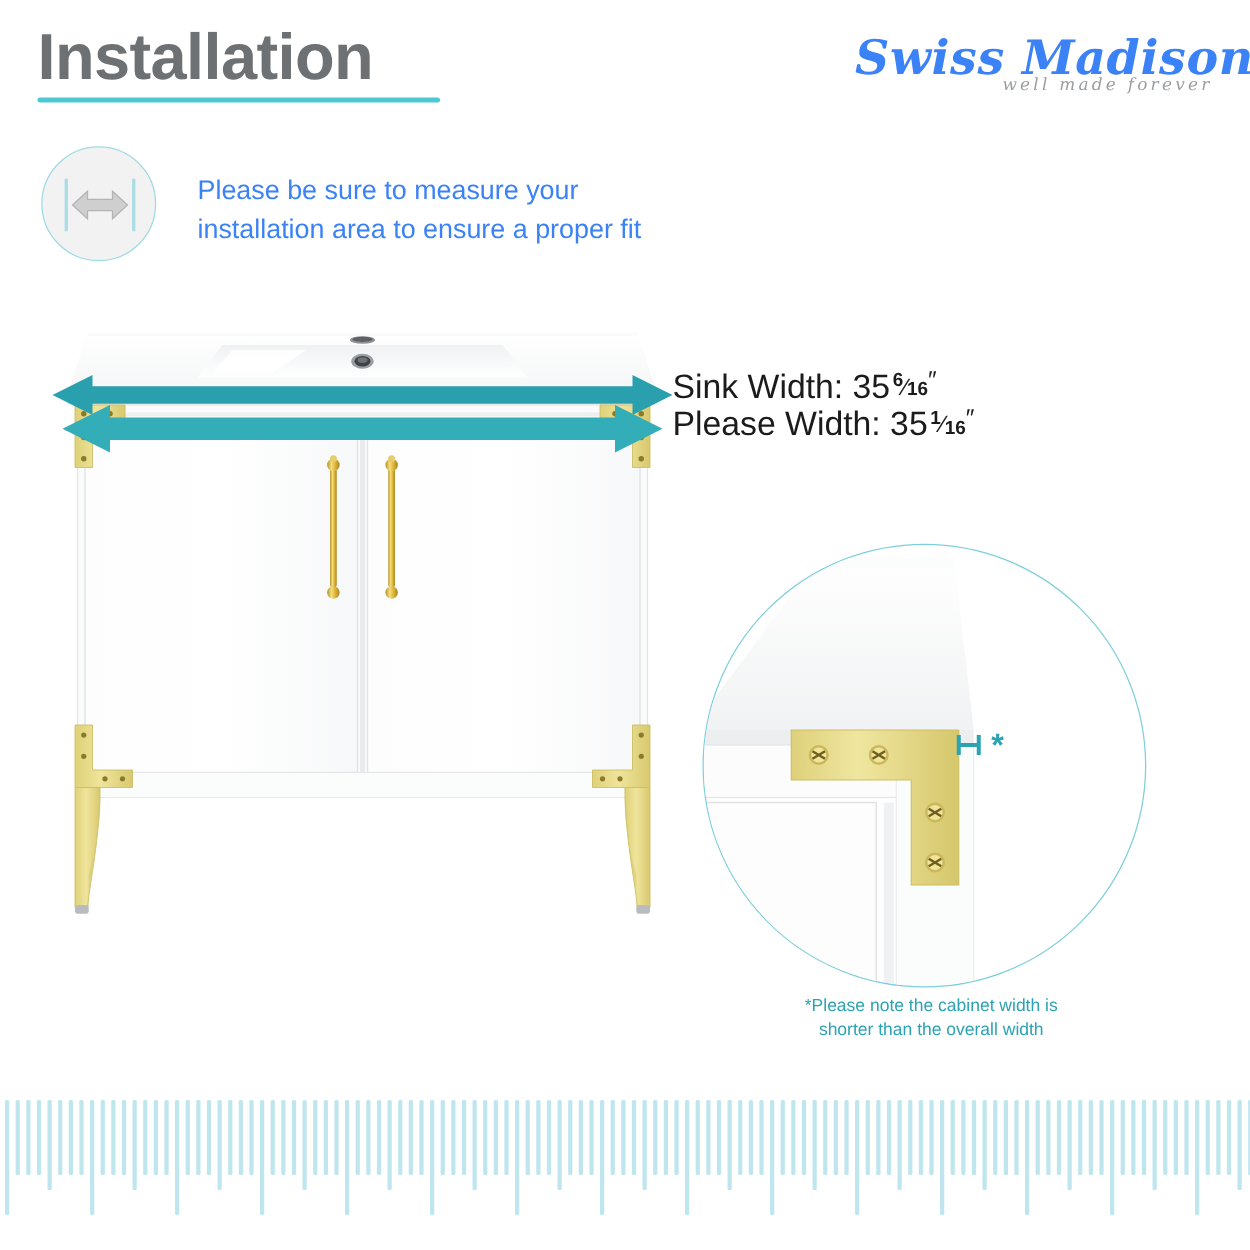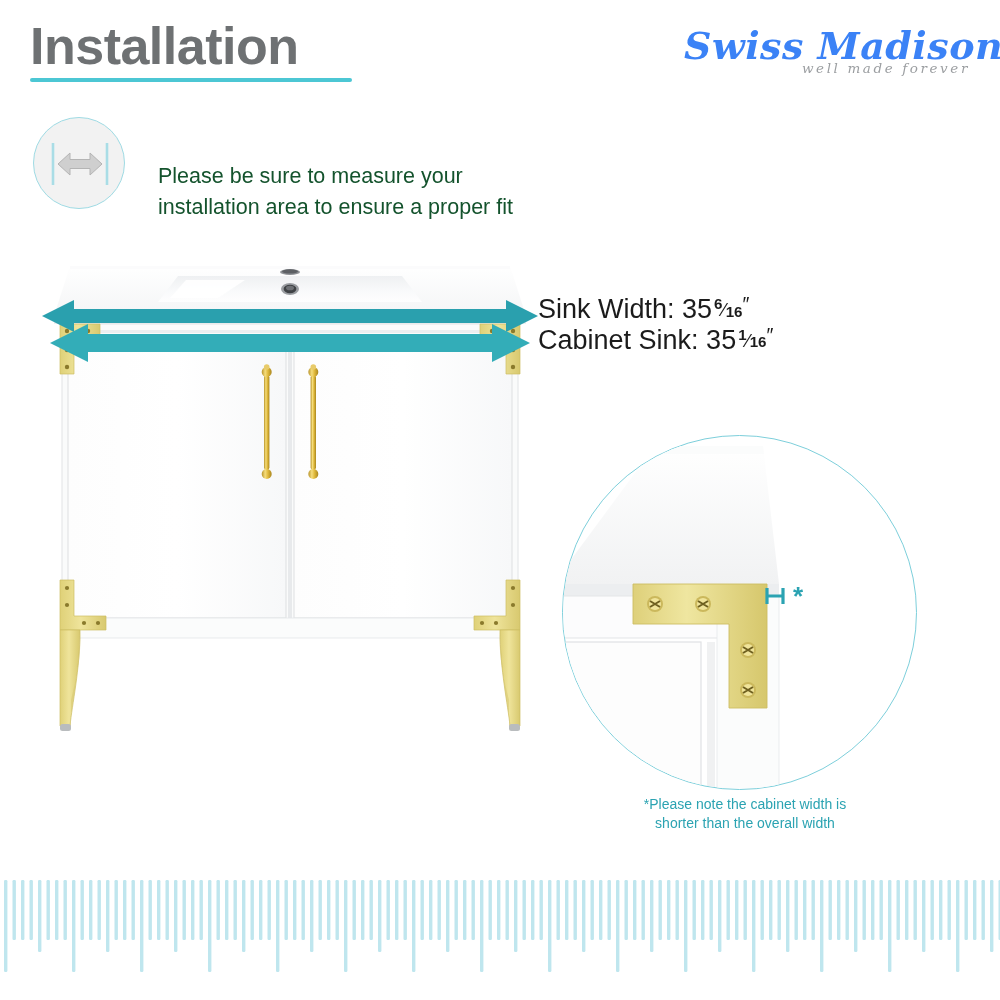--- a/index.html
+++ b/index.html
@@ -80,25 +80,24 @@
     height: 92px;
     border-radius: 50%;
     background: #f2f2f2;
     border: 1.6px solid #9fdbe4;
   }
   #measure-note {
     position: absolute;
     left: 158px;
     top: 137px;
     font-size: 21.5px;
-    color: #14532d;
+    color: #3b82f6;
     line-height: 1.42;
     font-family: "Liberation Sans", sans-serif;
     white-space: pre-line;
-    margin-top: 24px;
   }
 
   
   #vanity { position: absolute; left: 40px; top: 250px; width: 500px; height: 500px; }
 
   
   .dim-arrow { position: absolute; }
 
   
   #width-labels {
@@ -284,21 +283,21 @@
 
   <svg class="dim-arrow" style="left:40px; top:298px; width:500px; height:36px;" viewBox="0 0 500 36">
     <path d="M 2 18 L 34 2 L 34 11 L 466 11 L 466 2 L 498 18 L 466 34 L 466 25 L 34 25 L 34 34 Z" fill="#2aa0ae"></path>
   </svg>
   <svg class="dim-arrow" style="left:48px; top:322px; width:484px; height:42px;" viewBox="0 0 484 42">
     <path d="M 2 21 L 40 2 L 40 12 L 444 12 L 444 2 L 482 21 L 444 40 L 444 30 L 40 30 L 40 40 Z" fill="#33adb8"></path>
   </svg>
 
   <div id="width-labels">
     <div class="width-label"><span>Sink Width:</span>&nbsp;<span>35</span><span class="frac"><sup>6</sup><span class="slash">⁄</span><sub>16</sub></span><span class="inch">″</span></div>
-    <div class="width-label"><span>Cabinet Sink:</span>&nbsp;<span>35</span><span class="frac"><sup>1</sup><span class="slash">⁄</span><sub>16</sub></span><span class="inch">″</span></div>
+    <div class="width-label"><span>Please Width:</span>&nbsp;<span>35</span><span class="frac"><sup>1</sup><span class="slash">⁄</span><sub>16</sub></span><span class="inch">″</span></div>
   </div>
 
   <div id="detail-circle">
     <svg width="352" height="352" viewBox="0 0 352 352">
       <defs>
         <linearGradient id="dTop" x1="0" y1="0" x2="0" y2="1">
           <stop offset="0%" stop-color="#ffffff"></stop>
             <stop offset="100%" stop-color="#f1f2f3"></stop>
         </linearGradient>
         <linearGradient id="dGold" x1="0" y1="0" x2="1" y2="0">

